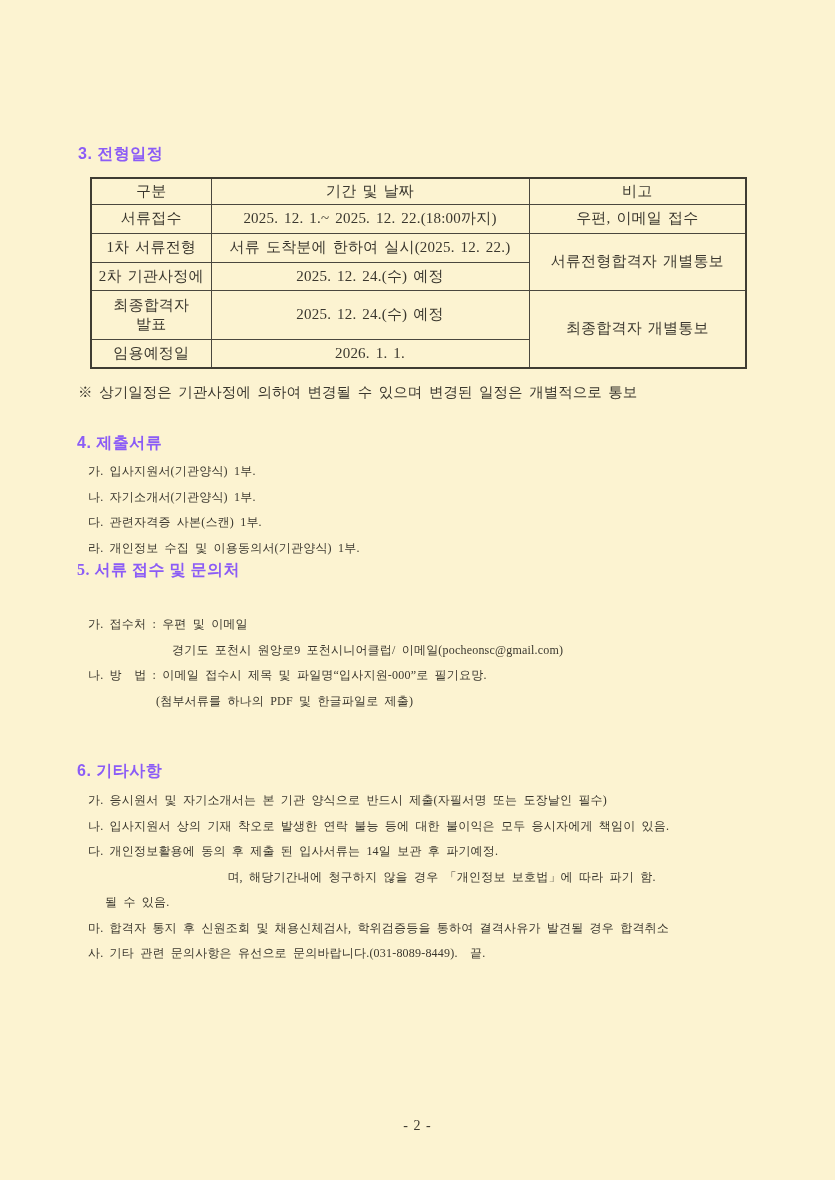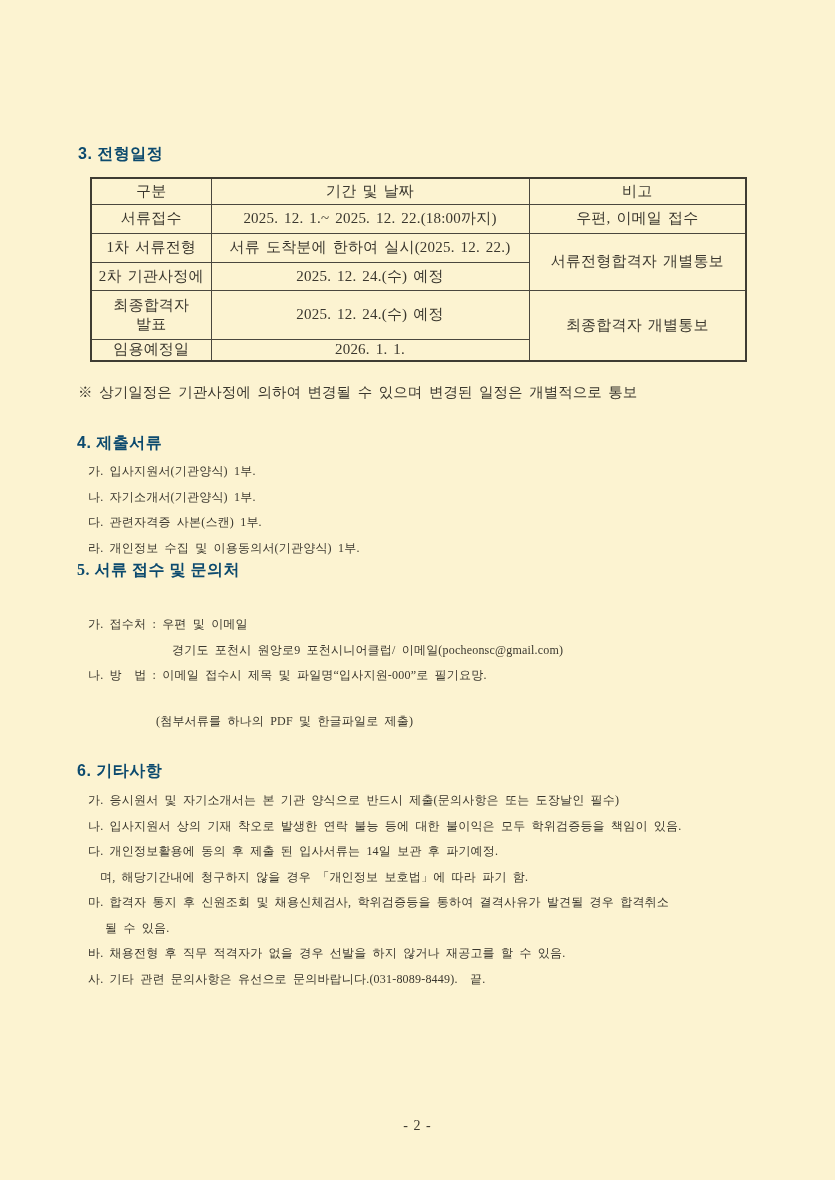--- a/index.html
+++ b/index.html
@@ -9,39 +9,39 @@
     position: relative;
     font-family: "Liberation Serif", "DejaVu Serif", serif;
     color: #3a372e;
     overflow: hidden;
   }
   .abs { position: absolute; }
   .sec-title {
     font-family: "Liberation Sans", "DejaVu Sans", sans-serif;
     font-weight: 700;
     font-size: 16px;
-    color: #0c4a6e;
+    color: #8b5cf6;
     white-space: pre-wrap;
     letter-spacing: 0.5px;
   }
   .line {
     font-size: 12px;
     line-height: 25.5px;
     white-space: pre-wrap;
     word-spacing: 3px;
     letter-spacing: 0.2px;
   }
   .footnote {
     font-size: 14.5px;
     white-space: pre-wrap;
     word-spacing: 3px;
   }
   .indent-sub  { padding-left: 84px; text-align: right; }   
-  .indent-sub2 { padding-left: 68px; margin-top: 20px; }
-  .indent-cont  { padding-left: 12px; }  
+  .indent-sub2 { padding-left: 68px; }
+  .indent-cont  { padding-left: 12px; text-align: center; }  
   .indent-cont2 { padding-left: 17px; }
 
   table.schedule {
     border-collapse: collapse;
     table-layout: fixed;
     width: 655px;
     background: transparent;
   }
   table.schedule td {
     border: 1px solid #4a473e;
@@ -90,21 +90,21 @@
   <tr style="height:28px;">
     <td>2차 기관사정에</td>
     <td>2025. 12. 24.(수) 예정</td>
   </tr>
   <tr style="height:49px;">
     <td>최종합격자
 발표</td>
     <td>2025. 12. 24.(수) 예정</td>
     <td rowspan="2">최종합격자 개별통보</td>
   </tr>
-  <tr style="height:22px;">
+  <tr style="height:29px;">
     <td>임용예정일</td>
     <td>2026. 1. 1.</td>
   </tr>
 </tbody>
   </table>
 
 <div class="abs footnote" style="left:78px; top:383px;text-align:center;">※ 상기일정은 기관사정에 의하여 변경될 수 있으며 변경된 일정은 개별적으로 통보</div>
 
 <div class="abs sec-title" style="left:77px; top:433px;">4. 제출서류</div>
 <div class="abs" style="left:88px; top:459px;">
@@ -117,23 +117,22 @@
 <div class="abs sec-title" style="left:77px; top:560px;font-family:Liberation Serif, serif;">5. 서류 접수 및 문의처</div>
 <div class="abs" style="left:88px; top:612px;">
   <div class="line">가. 접수처 : 우편 및 이메일</div>
   <div class="line indent-sub">경기도 포천시 원앙로9 포천시니어클럽/ 이메일(pocheonsc@gmail.com)</div>
   <div class="line">나. 방  법 : 이메일 접수시 제목 및 파일명“입사지원-000”로 필기요망.</div>
   <div class="line indent-sub2">(첨부서류를 하나의 PDF 및 한글파일로 제출)</div>
 </div>
 
 <div class="abs sec-title" style="left:77px; top:761px;">6. 기타사항</div>
 <div class="abs" style="left:88px; top:788px; width:695px;">
-  <div class="line">가. 응시원서 및 자기소개서는 본 기관 양식으로 반드시 제출(문의사항은 또는 도장날인 필수)</div>
-  <div class="line">나. 입사지원서 상의 기재 착오로 발생한 연락 불능 등에 대한 불이익은 모두 학위검증등을 책임이 있음.</div>
+  <div class="line">가. 응시원서 및 자기소개서는 본 기관 양식으로 반드시 제출(자필서명 또는 도장날인 필수)</div>
+  <div class="line">나. 입사지원서 상의 기재 착오로 발생한 연락 불능 등에 대한 불이익은 모두 응시자에게 책임이 있음.</div>
   <div class="line">다. 개인정보활용에 동의 후 제출 된 입사서류는 14일 보관 후 파기예정.</div>
   <div class="line indent-cont">며, 해당기간내에 청구하지 않을 경우 「개인정보 보호법」에 따라 파기 함.</div>
+  <div class="line indent-cont2">될 수 있음.</div>
   <div class="line">마. 합격자 통지 후 신원조회 및 채용신체검사, 학위검증등을 통하여 결격사유가 발견될 경우 합격취소</div>
-  <div class="line indent-cont2">될 수 있음.</div>
-  <div class="line">바. 채용전형 후 직무 적격자가 없을 경우 선발을 하지 않거나 재공고를 할 수 있음.</div>
   <div class="line">사. 기타 관련 문의사항은 유선으로 문의바랍니다.(031-8089-8449).  끝.</div>
 </div>
 
 <div class="abs footer-page" style="left:0px; top:1118px;">- 2 -</div>
 
 </body></html>

